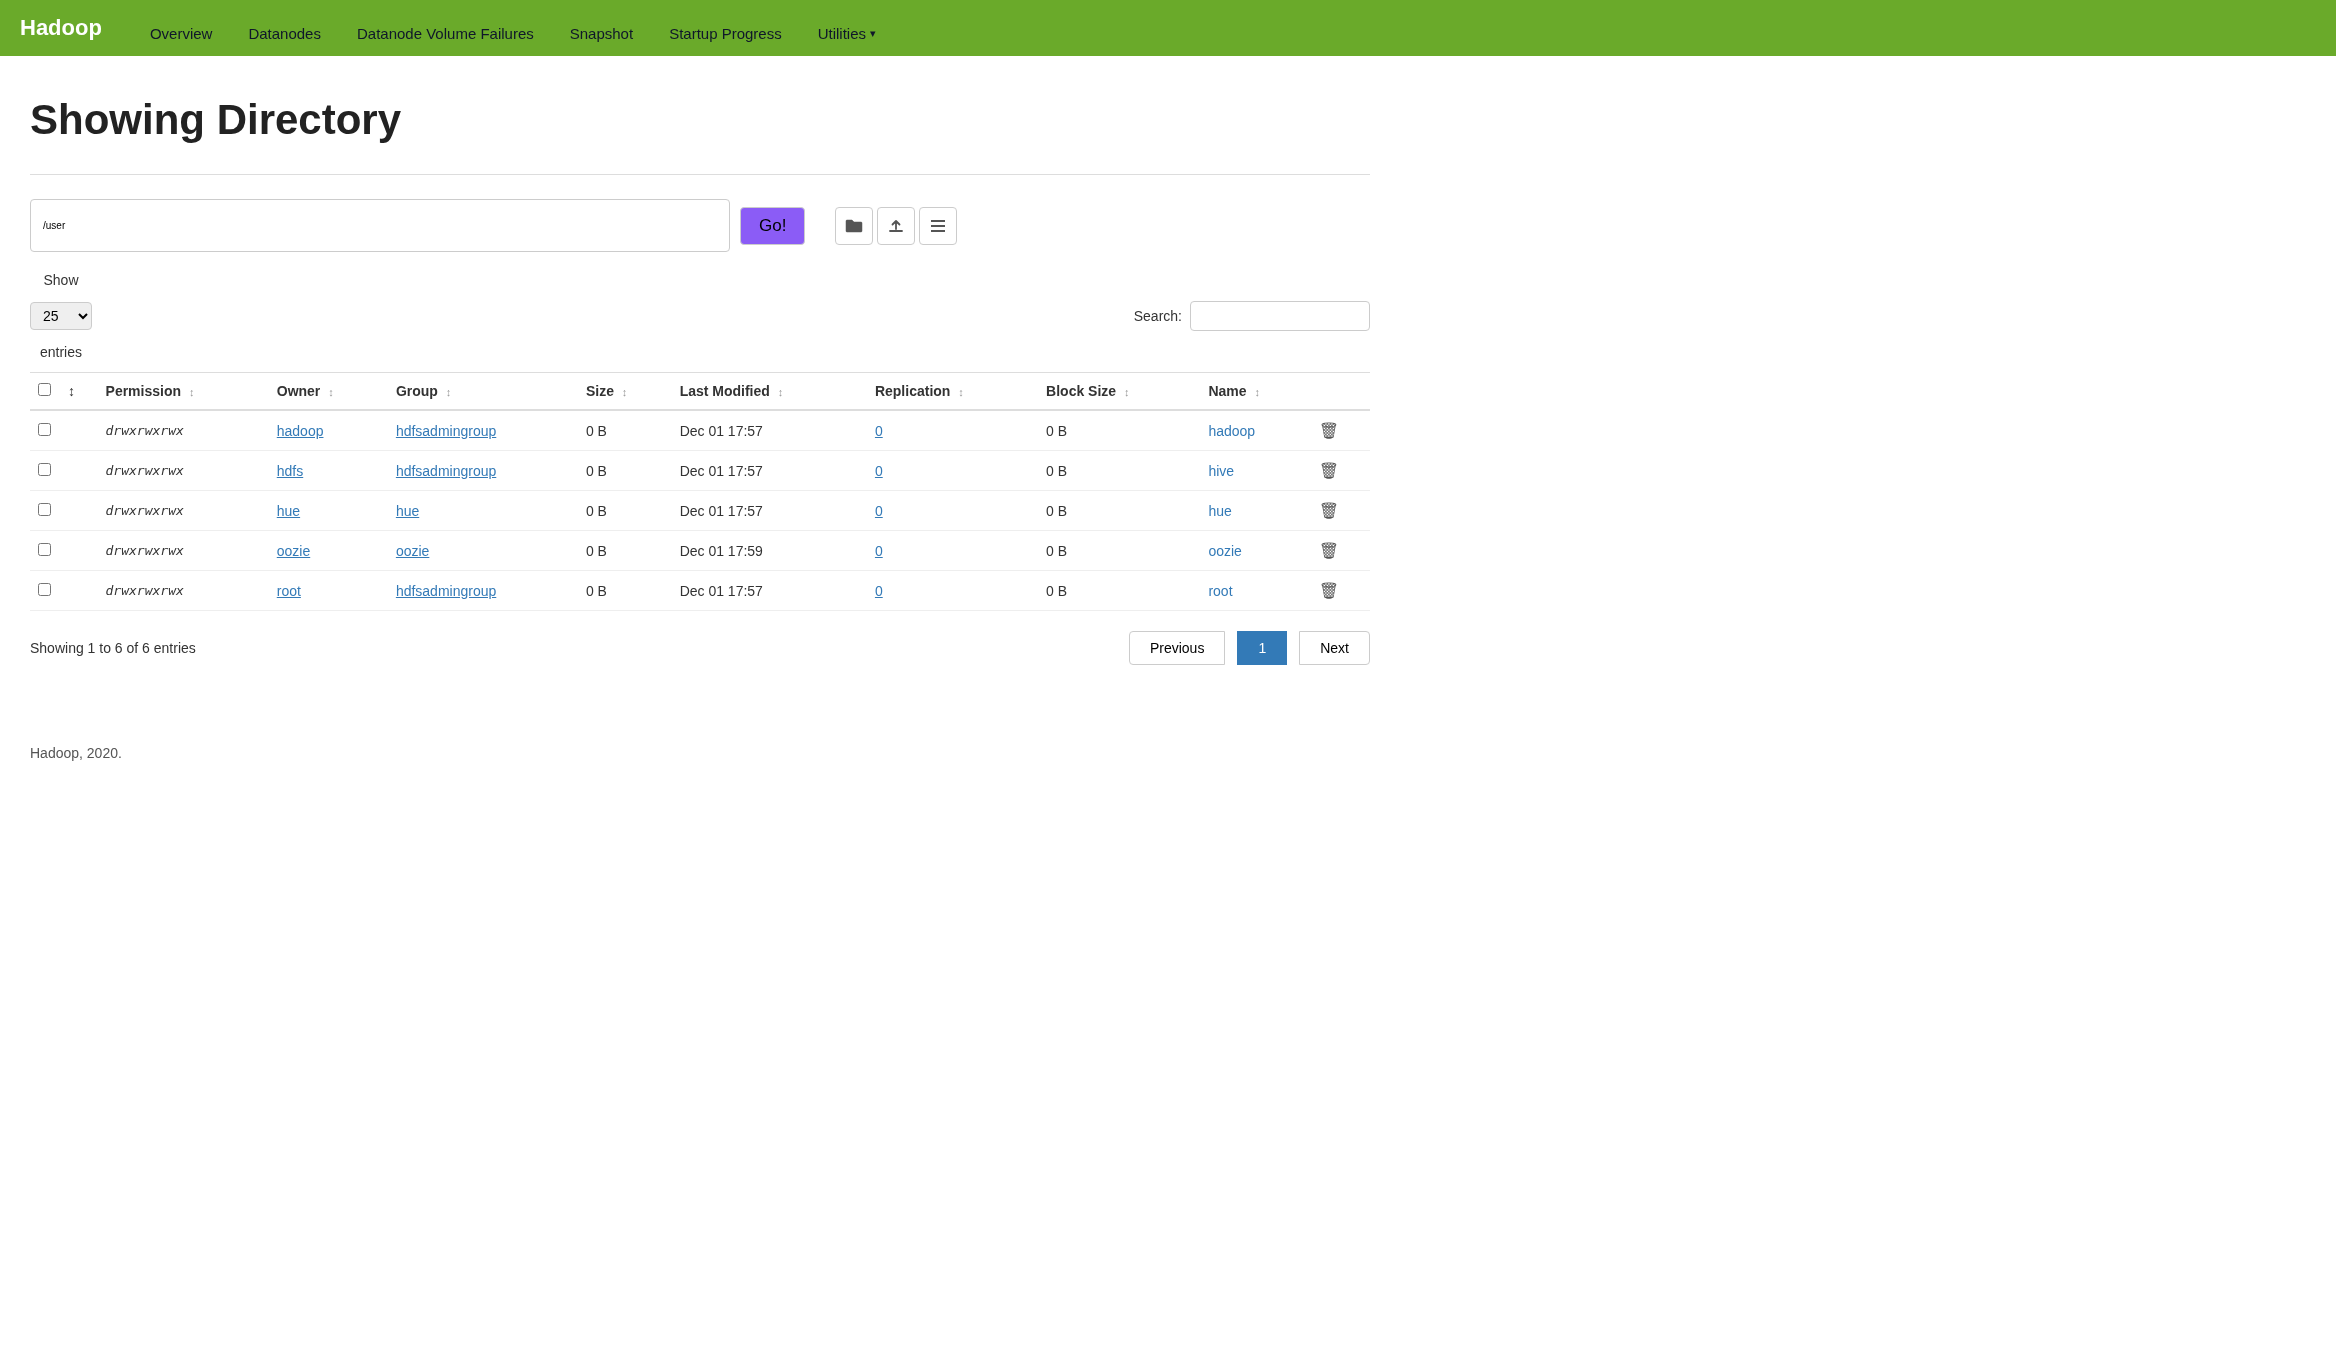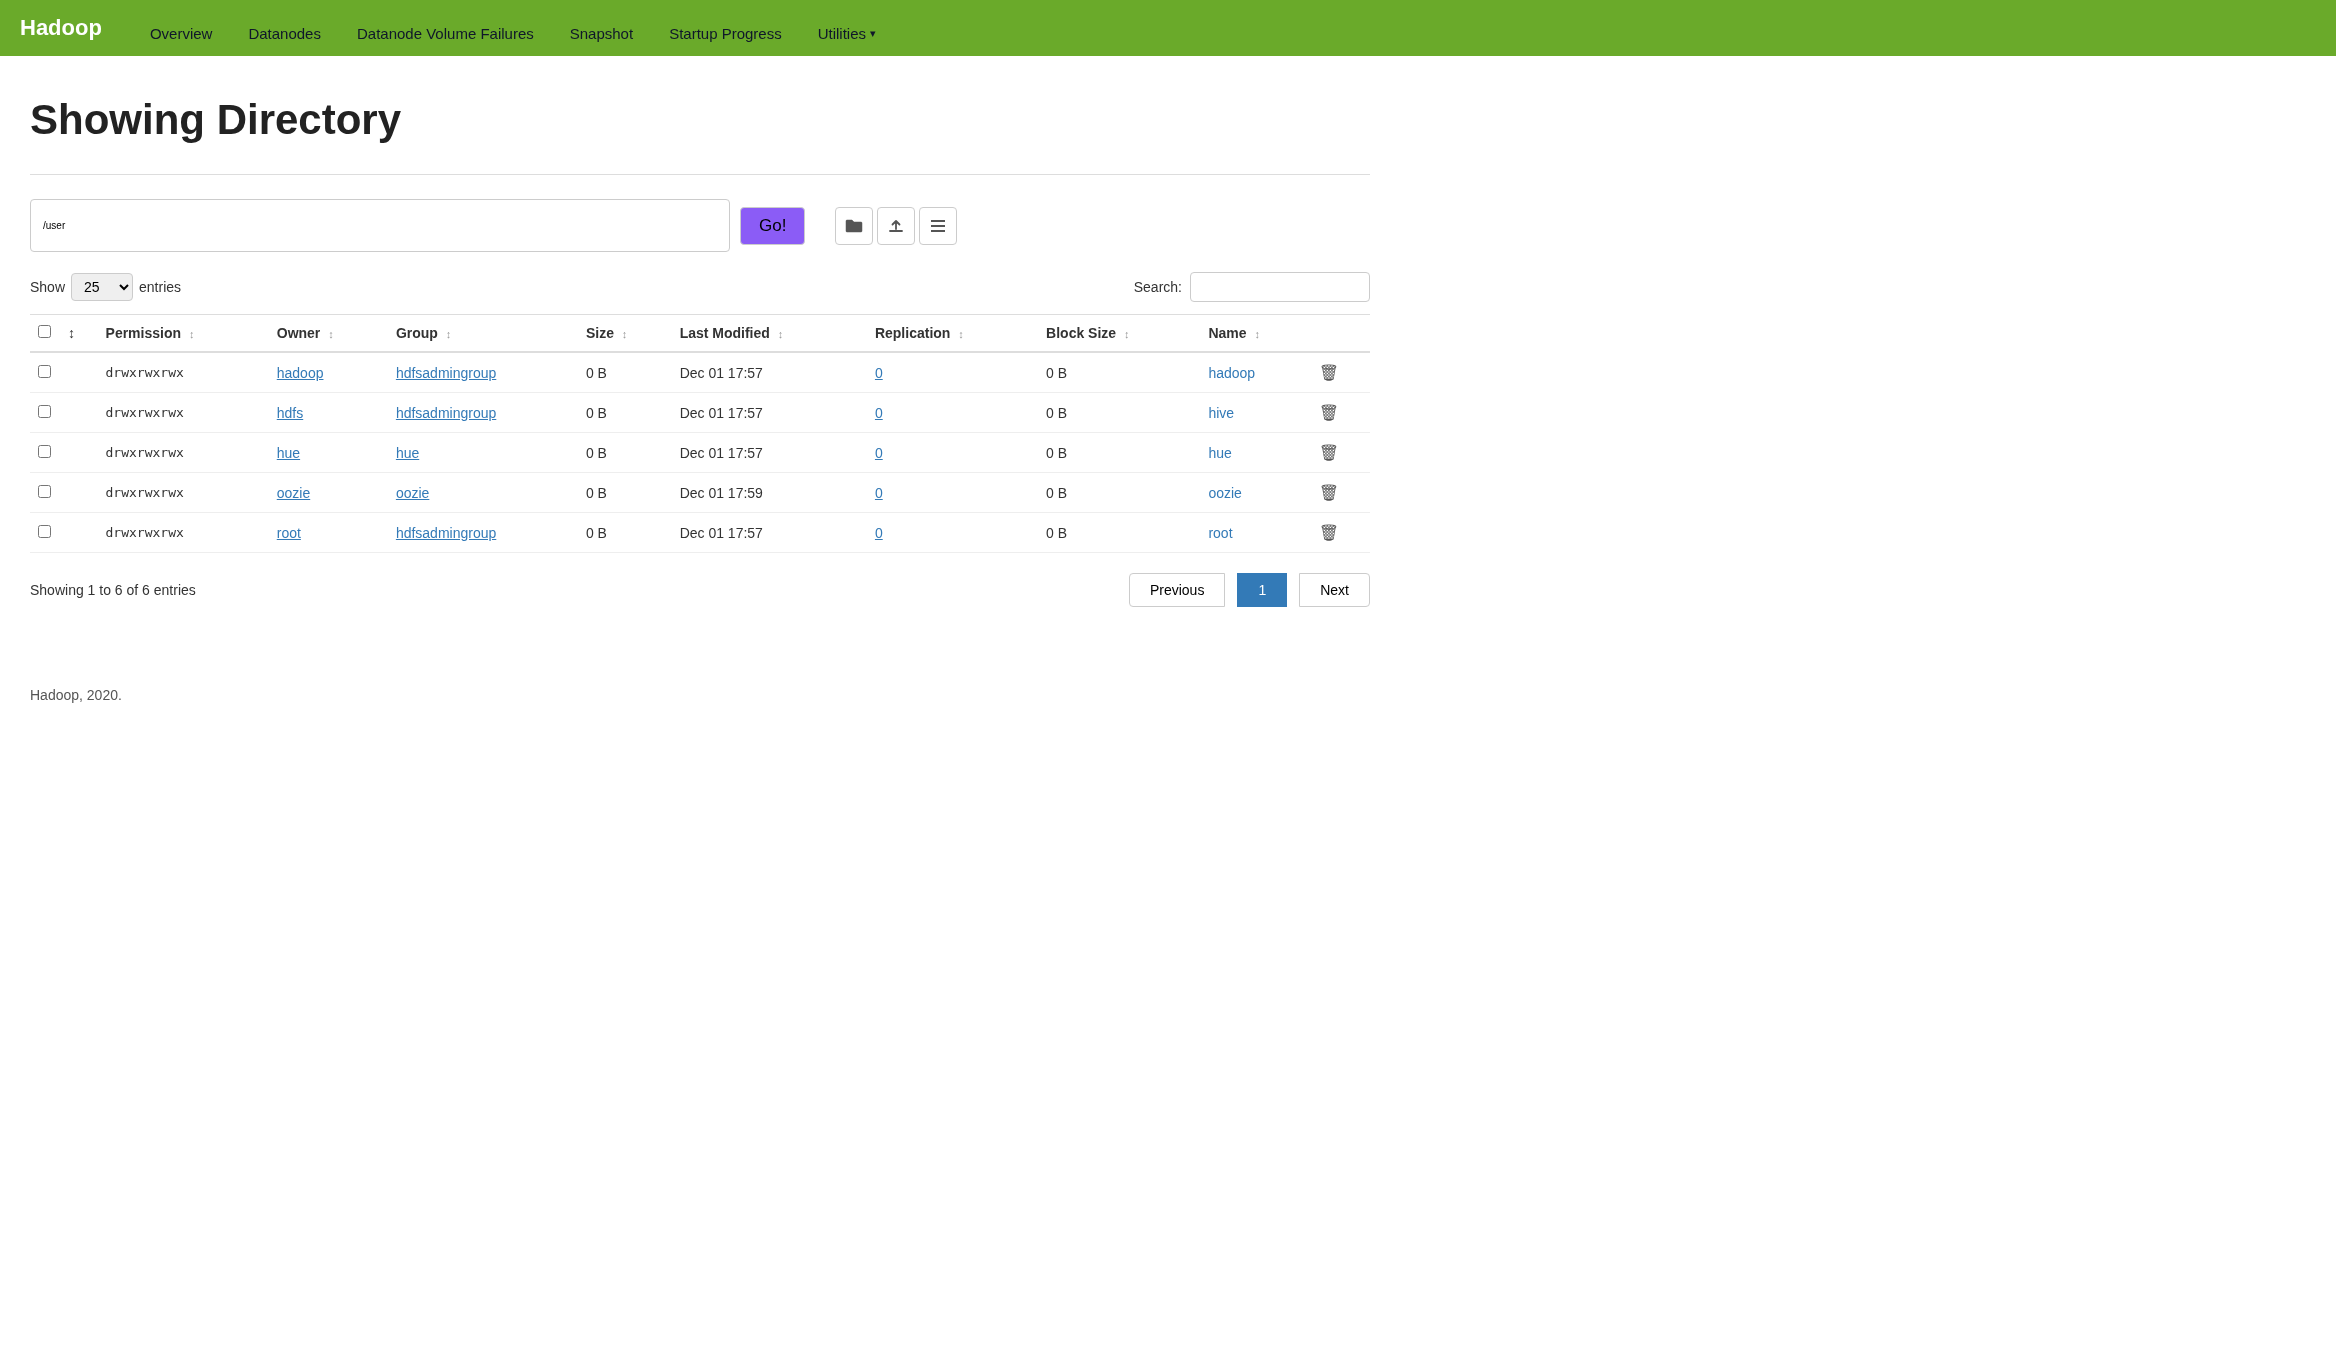--- a/index.html
+++ b/index.html
@@ -108,21 +108,22 @@
     
     .show-row {
       display: flex;
       align-items: center;
       justify-content: space-between;
       margin-bottom: 12px;
     }
     .show-left {
       display: flex;
       align-items: center;
-      gap: 6px;
+      gap: 14px;
+      flex-direction: column;
     }
     .entries-select {
       padding: 4px 8px;
       border: 1px solid #ccc;
       border-radius: 4px;
       font-size: 14px;
     }
     .search-right {
       display: flex;
       align-items: center;
@@ -165,20 +166,21 @@
     }
     .dir-table td.link-cell a,
     .dir-table td.link-cell span {
       color: #337ab7;
       text-decoration: none;
       cursor: pointer;
     }
     .dir-table td.permission-cell {
       font-family: monospace;
       font-size: 13px;
+      font-style: italic;
     }
     .dir-table td .replication-link {
       color: #337ab7;
       text-decoration: underline;
       cursor: pointer;
     }
     .trash-icon {
       color: #555;
       cursor: pointer;
       font-size: 16px;

